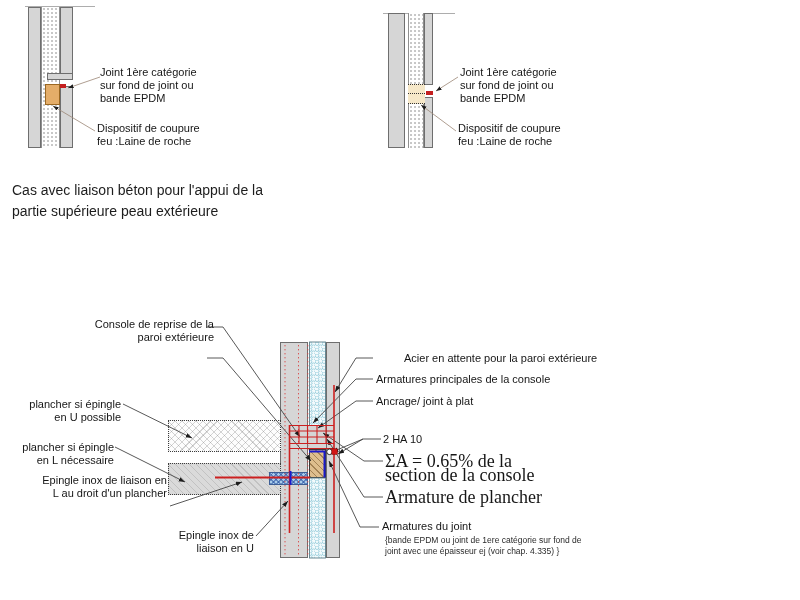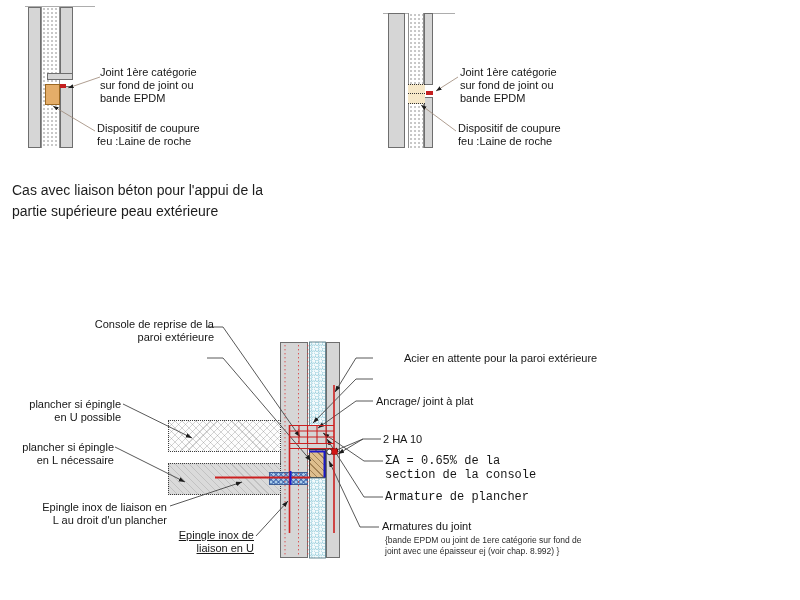--- a/index.html
+++ b/index.html
@@ -26,21 +26,21 @@
       background-image:repeating-linear-gradient(45deg,rgba(115,82,38,.55) 0 1px,transparent 1px 4.5px);
       border:1px solid #3a3a3a;box-sizing:border-box;z-index:2;}
   .bluehatch{position:absolute;background-color:#aacdea;
       background-image:repeating-linear-gradient(45deg,rgba(40,80,160,.55) 0 1px,transparent 1px 3.5px),
                        repeating-linear-gradient(-45deg,rgba(40,80,160,.55) 0 1px,transparent 1px 3.5px);
       border:1px solid #3e5f96;box-sizing:border-box;z-index:2;}
   .fillgray{position:absolute;background:#d5d5d5;z-index:1;}
   
   .lbl{position:absolute;font-size:11px;line-height:13px;white-space:pre-line;z-index:6;}
   .r{text-align:right;}
-  .serif{font-family:Liberation Mono, monospace;font-size:12px;line-height:14px;}
+  .serif{font-family:Liberation Serif, serif;font-size:18px;line-height:14px;}
   .caption{position:absolute;font-size:14px;line-height:20.5px;color:#1d1d1d;z-index:6;white-space:pre-line;}
   .note{position:absolute;font-size:8.5px;line-height:11px;color:#2a2a2a;z-index:6;white-space:pre-line;}
   svg.overlay{position:absolute;left:0;top:0;z-index:4;pointer-events:none;}
 </style>
 </head>
 <body>
 
 <div id="canvas">
 
   <div class="cutline" style="left:25px;top:6px;width:70px;"></div>
@@ -160,28 +160,29 @@
       <rect x="331.8" y="448.8" width="5.6" height="5.6" fill="#d11515" stroke="#700" stroke-width="0.5"></rect>
     </g>
   </svg>
 
   <div class="lbl r" style="left:60px;top:318px;width:154px;">Console de reprise de la
 paroi extérieure</div>
   <div class="lbl r" style="left:20px;top:398px;width:101px;">plancher si épingle
 en U possible</div>
   <div class="lbl r" style="left:10px;top:441px;width:104px;">plancher si épingle
 en L nécessaire</div>
-  <div class="lbl r" style="left:0px;top:501px;width:167px;">Epingle inox de liaison  en
+  <div class="lbl r" style="left:0px;top:474px;width:167px;">Epingle inox de liaison  en
 L au droit d'un plancher</div>
-  <div class="lbl r" style="left:160px;top:529px;width:94px;text-decoration:underline;">Epingle inox de
+  <div class="lbl r" style="left:160px;top:529px;width:94px;">Epingle inox de
 liaison en U</div>
 
   <div class="lbl" style="left:376px;top:352px;margin-left:28px;">Acier en attente pour la paroi extérieure</div>
+  <div class="lbl" style="left:376px;top:373px;">Armatures principales de la console</div>
   <div class="lbl" style="left:376px;top:395px;">Ancrage/ joint à plat</div>
   <div class="lbl" style="left:383px;top:433px;text-align:right;">2 HA 10</div>
   <div class="lbl serif" style="left:385px;top:454px;">ΣA = 0.65% de la
 section de la console</div>
   <div class="lbl serif" style="left:385px;top:490px;">Armature de plancher</div>
   <div class="lbl" style="left:382px;top:520px;">Armatures du joint</div>
   <div class="note" style="left:385px;top:535px;">{bande EPDM ou joint de 1ere catégorie sur fond de
-joint avec une épaisseur ej (voir chap. 8.992) }</div>
+joint avec une épaisseur ej (voir chap. 4.335) }</div>
 
 </div>
 
 </body></html>

